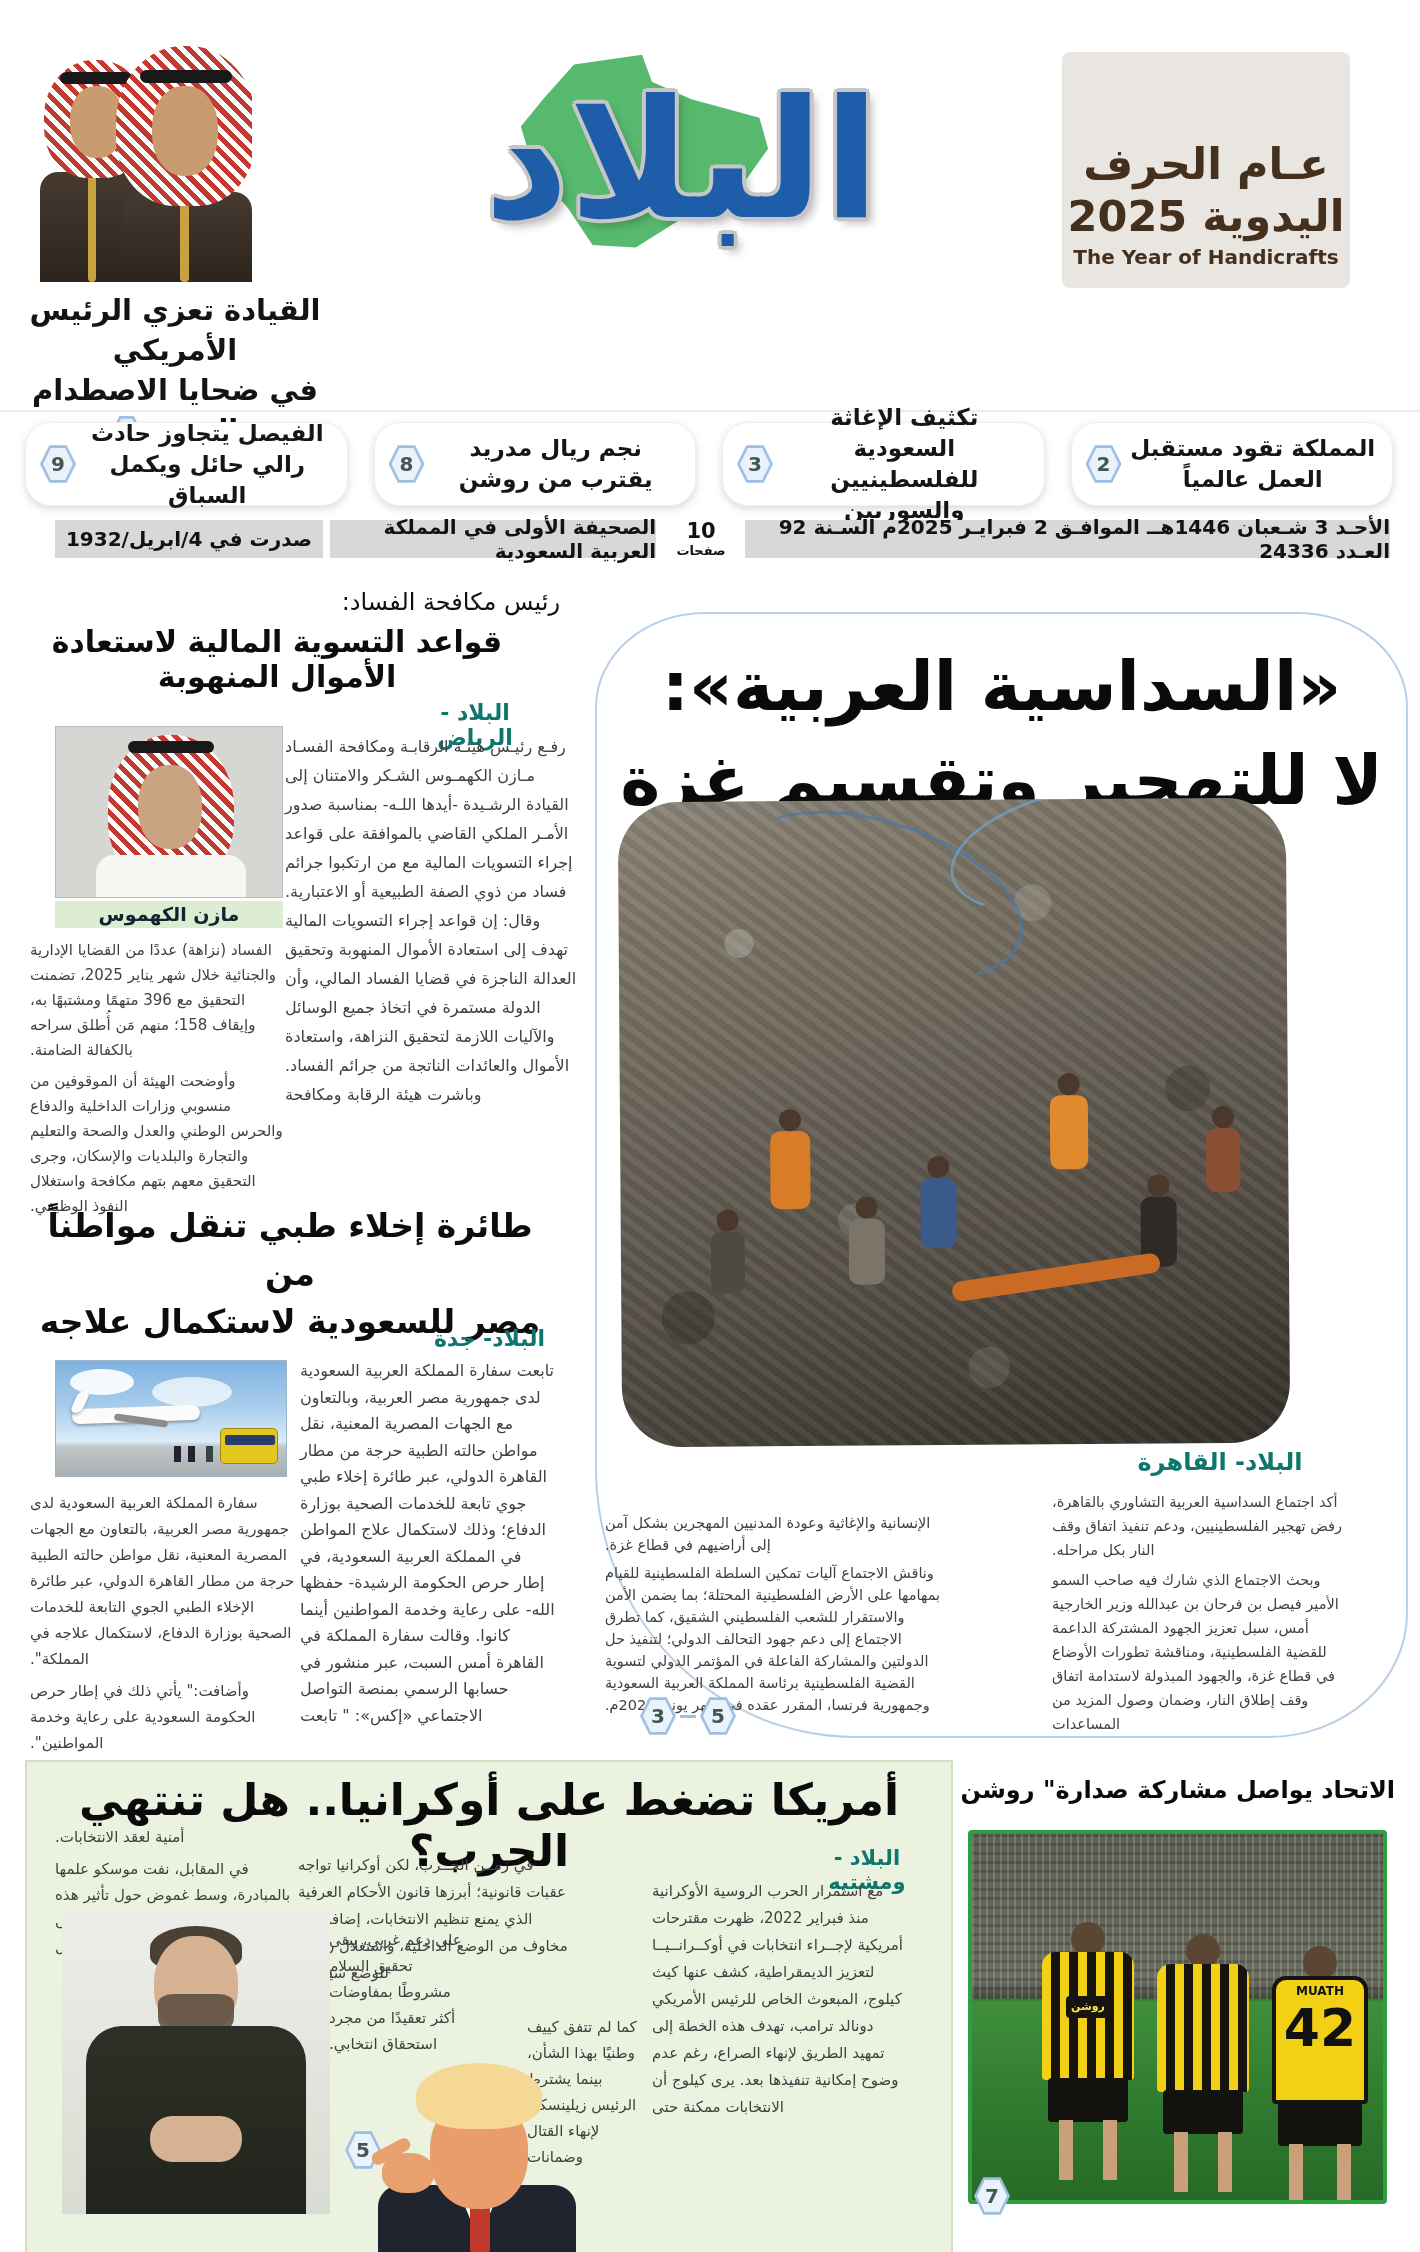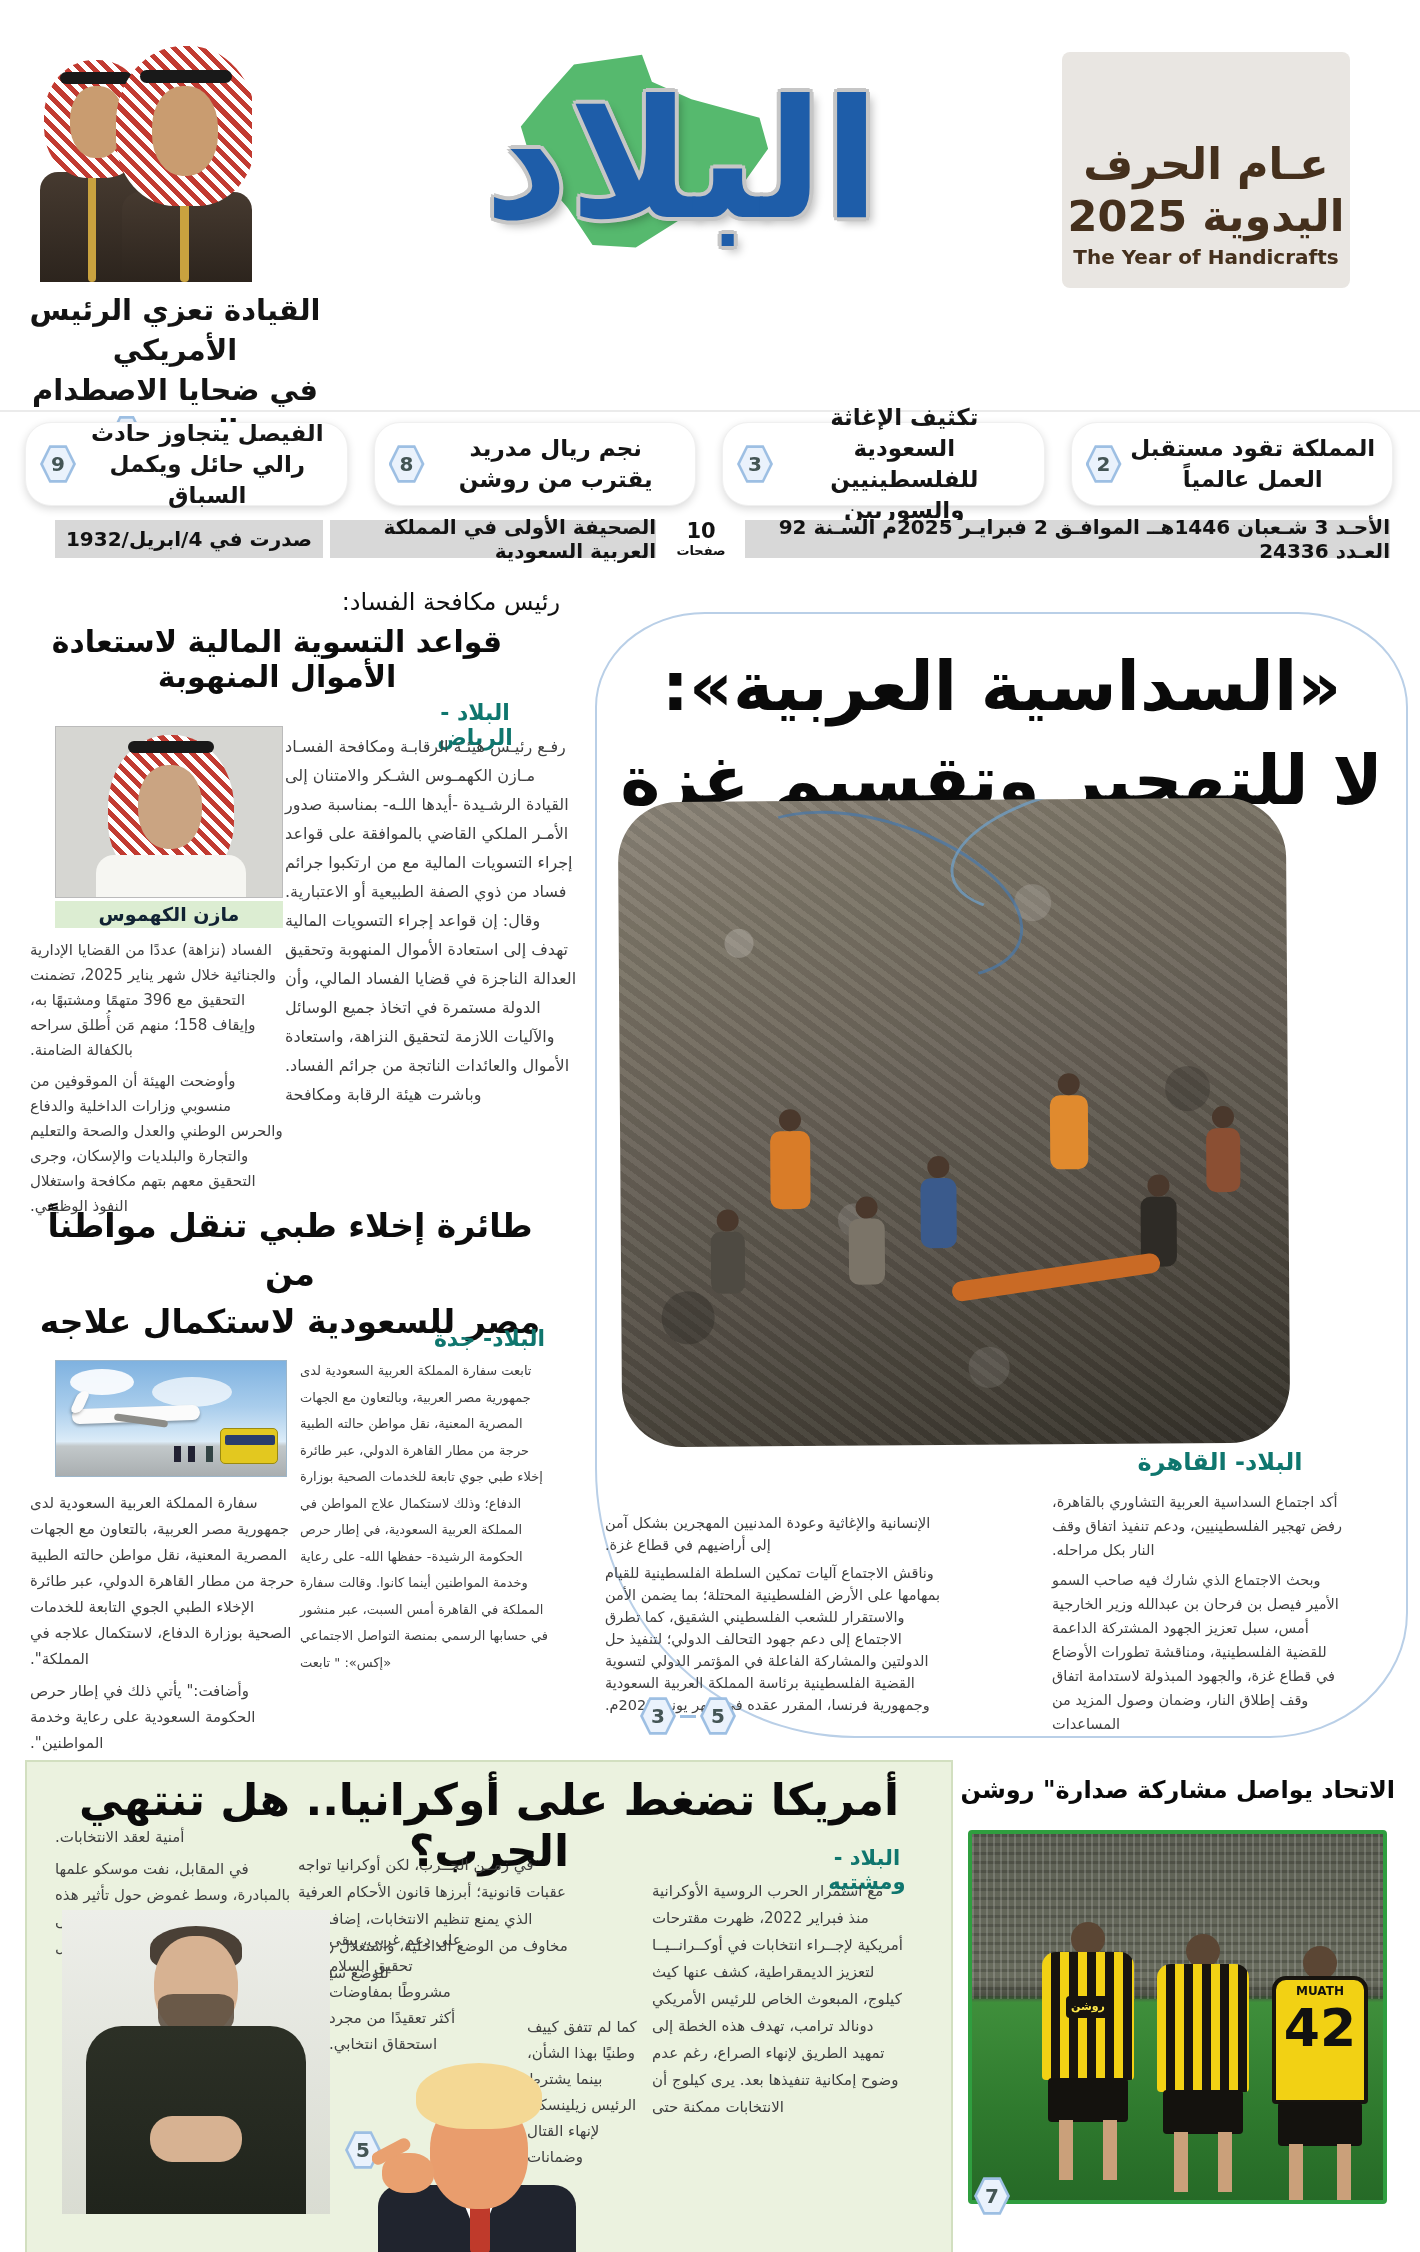--- a/index.html
+++ b/index.html
@@ -58,21 +58,21 @@
   .s1-headline{left:2px;top:624px;width:550px;text-align:center;font-size:30px;font-weight:bold;color:#0d0d0d}
   .s1-byline{left:400px;top:700px;width:150px;text-align:center;font-size:22px;font-weight:bold}
   .s1-colright{left:285px;top:732px;width:295px;height:412px;font-size:16px;line-height:29px}
   .s1-photo{left:55px;top:726px;width:228px;height:172px;background:#d6d6d2;border:1px solid #bbb}
   .s1-caption{left:55px;top:901px;width:228px;height:27px;background:#dcedd2;text-align:center;font-size:19px;line-height:27px;font-weight:bold;color:#123}
   .s1-below{left:30px;top:938px;width:253px;font-size:15px;line-height:25px}
 
   
   .s2-headline{left:25px;top:1202px;width:530px;text-align:center;font-size:33px;line-height:48px;font-weight:bold;color:#0d0d0d}
   .s2-byline{left:405px;top:1326px;width:140px;text-align:right;font-size:22px;font-weight:bold}
-  .s2-colright{left:300px;top:1358px;width:255px;height:390px;font-size:13px;line-height:26.5px}
+  .s2-colright{left:300px;top:1358px;width:255px;height:390px;font-size:16px;line-height:26.5px}
   .s2-photo{left:55px;top:1360px;width:232px;height:117px;border:1px solid #9db6c9}
   .s2-below{left:30px;top:1490px;width:265px;font-size:15px;line-height:26px}
 
   
   .ms-box{left:595px;top:612px;width:813px;height:1126px;background:#fff;border:2px solid #b9cfe7;border-radius:110px 110px 140px 260px / 95px 95px 125px 270px}
   .ms-headline{left:595px;top:640px;width:813px;text-align:center;font-size:68px;line-height:94px;font-weight:bold;color:#0a0a0a}
   .ms-photo{left:620px;top:800px;width:668px;height:645px;border-radius:60px;transform:rotate(-.4deg);background:linear-gradient(165deg,#8d867a 0%,#7d7668 18%,#6e675c 38%,#5a544b 62%,#474239 82%,#333029 100%)}
   .ms-byline{left:1120px;top:1448px;width:200px;text-align:center;font-size:24px;font-weight:bold}
   .ms-colright{left:1052px;top:1490px;width:295px;font-size:14.5px;line-height:24px}
   .ms-colcenter{left:605px;top:1512px;width:348px;font-size:14.5px;line-height:22px}

